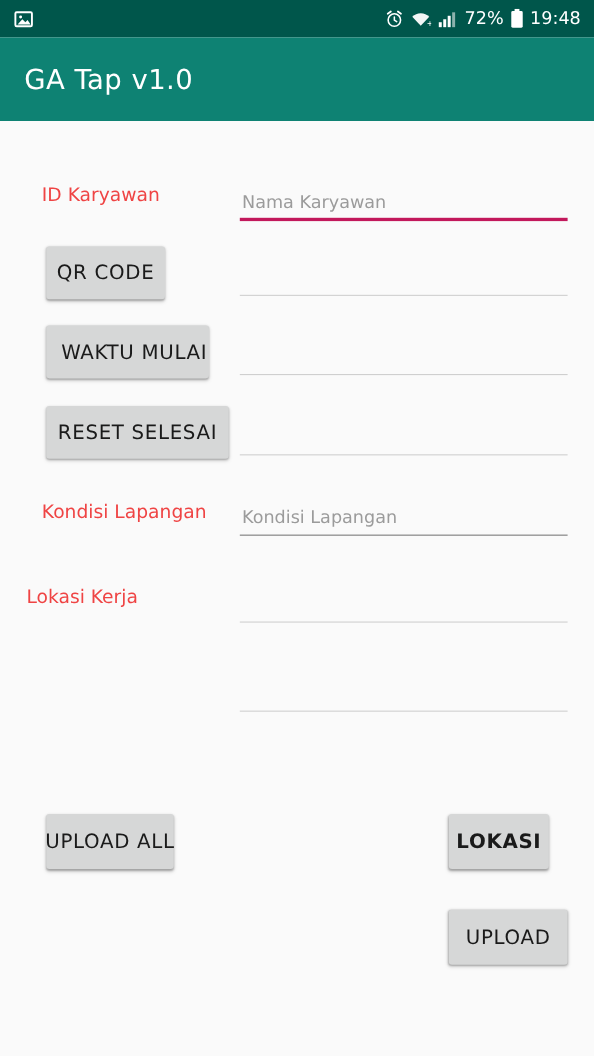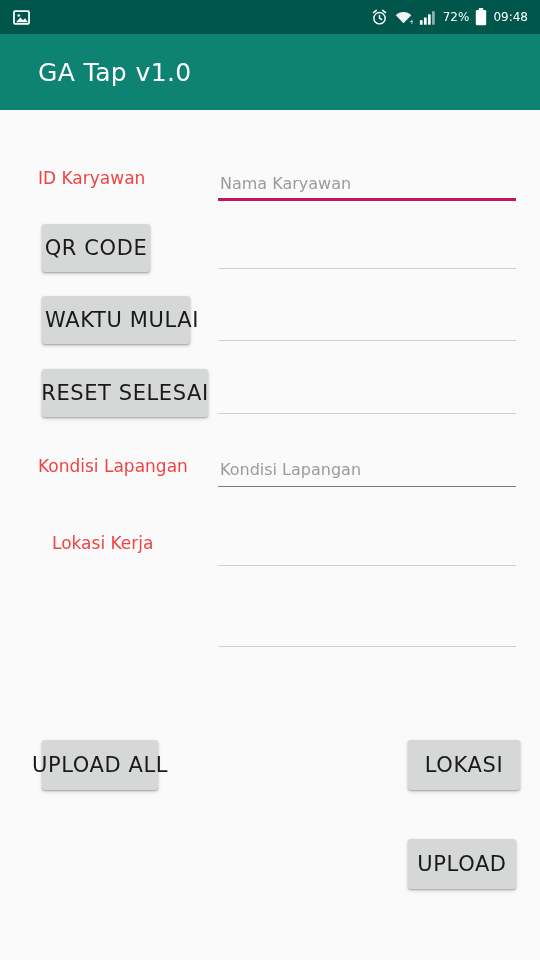--- a/index.html
+++ b/index.html
@@ -24,29 +24,29 @@
     padding:0 12px;
   }
   .status-left { display:flex; align-items:center; gap:6px; }
   .status-right {
     margin-left:auto;
     display:flex; align-items:center; gap:6px;
     color:#FFFFFF;
     font-size:16px;
     font-family:"DejaVu Sans", sans-serif;
   }
-  .status-text { color:#FFFFFF; font-size:12px; letter-spacing:0px; line-height:1; }
+  .status-text { color:#FFFFFF; font-size:16px; letter-spacing:0px; line-height:1; }
   .ic { display:inline-block; line-height:0; }
 
   
   .app-bar {
     position:absolute; top:34px; left:0;
     width:540px; height:76px;
     background:#0E8273;
-    display:flex; align-items:center;padding-left:16px;
+    display:flex; align-items:center;
   }
   .app-title {
     color:#FFFFFF;
     font-size:25px;
     padding-left:22px;
     font-family:"DejaVu Sans", sans-serif;
     letter-spacing:0.4px;
   }
 
   
@@ -93,21 +93,21 @@
     height:1px;
     background:#7A7A7A;
   }
 
   .btn {
     position:absolute;
     background:#D6D7D7;
     border:none;
     border-radius:3px;
     color:#1A1A1A;
-    font-size:21px;
+    font-size:18px;
     font-family:"DejaVu Sans", sans-serif;
     letter-spacing:0.6px;
     box-shadow:0 1px 2px rgba(0,0,0,0.28), 0 2px 4px rgba(0,0,0,0.12);
     display:flex; align-items:center; justify-content:center;
     cursor:pointer;
     white-space:nowrap;
   }
 </style>
 </head>
 <body>
@@ -153,21 +153,21 @@
 
       <span class="status-text">72%</span>
 
       <span class="ic">
         <svg width="12" height="18" viewBox="0 0 12 18">
           <rect x="3.8" y="0" width="4.4" height="2" fill="#FFFFFF"></rect>
           <rect x="0.8" y="2" width="10.4" height="15.2" rx="1.3" fill="#FFFFFF"></rect>
         </svg>
       </span>
 
-      <span class="status-text">09:48</span>
+      <span class="status-text">19:48</span>
     </div>
   </div>
 
   <div class="app-bar">
     <div class="app-title">GA Tap v1.0</div>
   </div>
 
   <div class="content">
 
     <div class="label" style="left:38px; top:58px;">ID Karyawan</div>
@@ -193,29 +193,29 @@
       <div class="ph"></div>
       <div class="underline"></div>
     </div>
 
     <div class="label" style="left:38px; top:346px;">Kondisi Lapangan</div>
     <div class="field dark" style="top:333px;">
       <div class="ph">Kondisi Lapangan</div>
       <div class="underline"></div>
     </div>
 
-    <div class="label" style="left:52px; top:423px;">Lokasi Kerja</div>
+    <div class="label" style="left:24px; top:423px;">Lokasi Kerja</div>
     <div class="field" style="top:412px;">
       <div class="ph"></div>
       <div class="underline"></div>
     </div>
 
     <div class="field" style="top:493px;">
       <div class="ph"></div>
       <div class="underline"></div>
     </div>
 
     <button class="btn" style="left:42px; top:630px; width:116px; height:50px;">UPLOAD ALL</button>
-    <button class="btn" style="left:408px; top:630px; width:112px; height:50px;">LOKASI</button>
-    <button class="btn" style="left:408px; top:717px; width:108px; height:50px;margin-top:12px;">UPLOAD</button>
+    <button class="btn" style="left:408px; top:630px; width:91px; height:50px;font-weight:bold;">LOKASI</button>
+    <button class="btn" style="left:408px; top:717px; width:108px; height:50px;">UPLOAD</button>
 
   </div>
 </div>
 
 </body></html>

